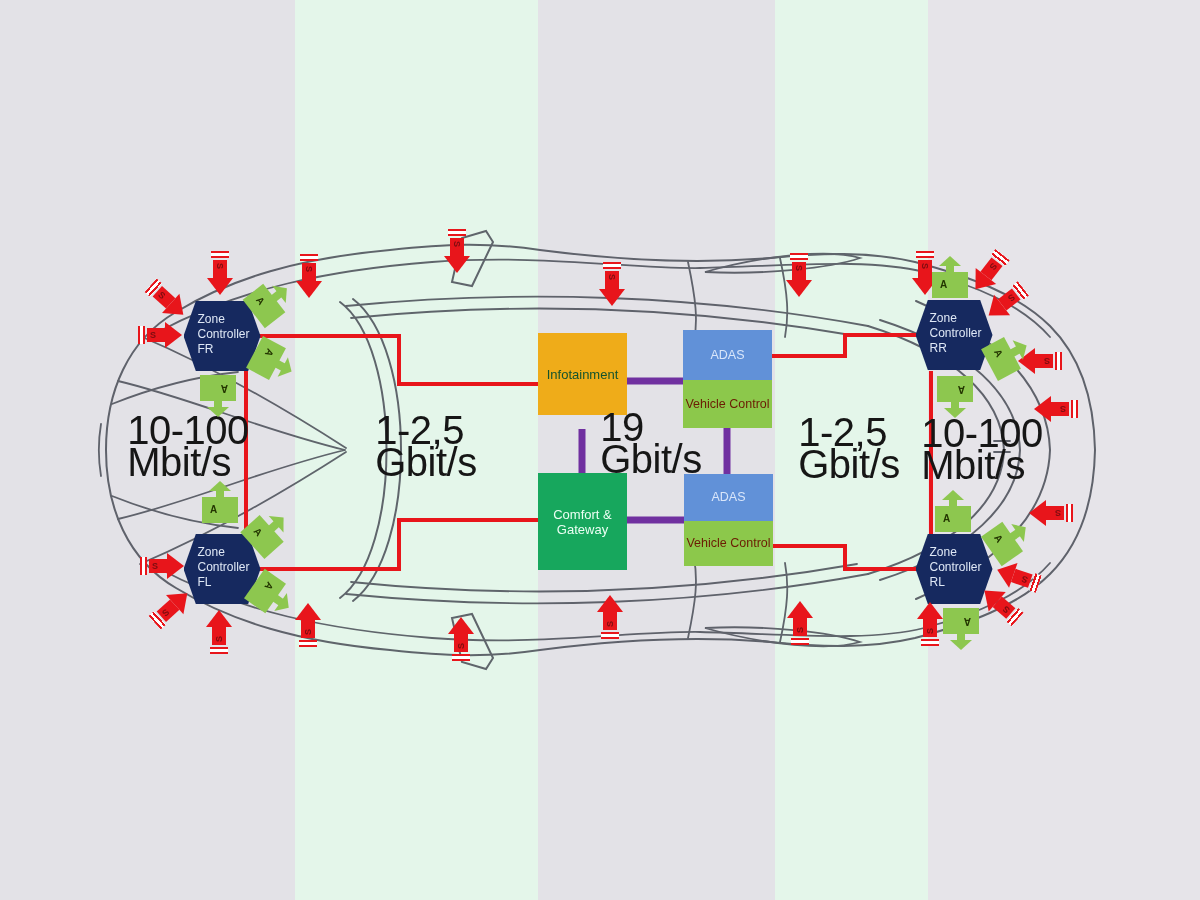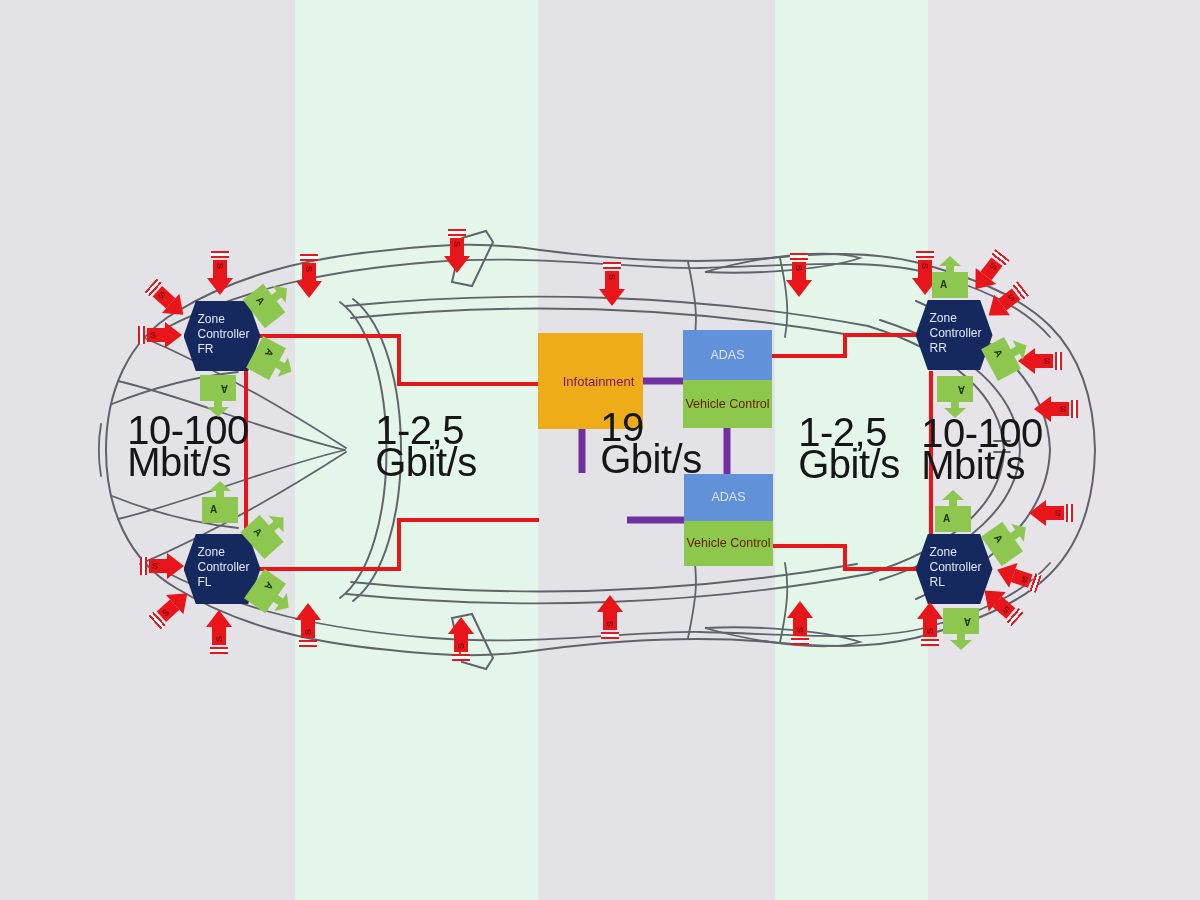--- a/index.html
+++ b/index.html
@@ -98,28 +98,32 @@
     <div class="hex" style="left: 915.5px; top: 300px;">
       <div>Zone</div>
       <div>Controller</div>
       <div>RR</div>
     </div>
     <div class="hex" style="left: 915.5px; top: 534px;">
       <div>Zone</div>
       <div>Controller</div>
       <div>RL</div>
     </div>
-    <div class="cu big" style="left: 538px; top: 333px; width: 89px; height: 96px; background: rgb(239, 172, 25); color: #701a75; padding-left: 16px;">
+    <div class="cu big" style="left: 538px; top: 333px; width: 89px; height: 82px; background: rgb(239, 172, 25); color: #14532d;">
       <div>Infotainment</div>
     </div>
     <div class="cu" style="left: 683px; top: 330px; width: 89px; height: 50px; background: rgb(97, 145, 216); color: rgb(217, 230, 250);">
       <div>ADAS</div>
     </div>
     <div class="cu" style="left: 683px; top: 380px; width: 89px; height: 48px; background: rgb(140, 200, 75); color: rgb(107, 28, 3);">
       <div>Vehicle Control</div>
+    </div>
+    <div class="cu big" style="left: 538px; top: 473px; width: 89px; height: 97px; background: rgb(23, 167, 93); color: rgb(236, 255, 244);">
+      <div>Comfort &amp;</div>
+      <div>Gateway</div>
     </div>
     <div class="cu" style="left: 684px; top: 474px; width: 89px; height: 47px; background: rgb(97, 145, 216); color: rgb(217, 230, 250);">
       <div>ADAS</div>
     </div>
     <div class="cu" style="left: 684px; top: 521px; width: 89px; height: 45px; background: rgb(140, 200, 75); color: rgb(107, 28, 3);">
       <div>Vehicle Control</div>
     </div>
     <div class="bw" style="left: 188px; top: 446px;">
       <div>10-100</div>
       <div>Mbit/s</div>

